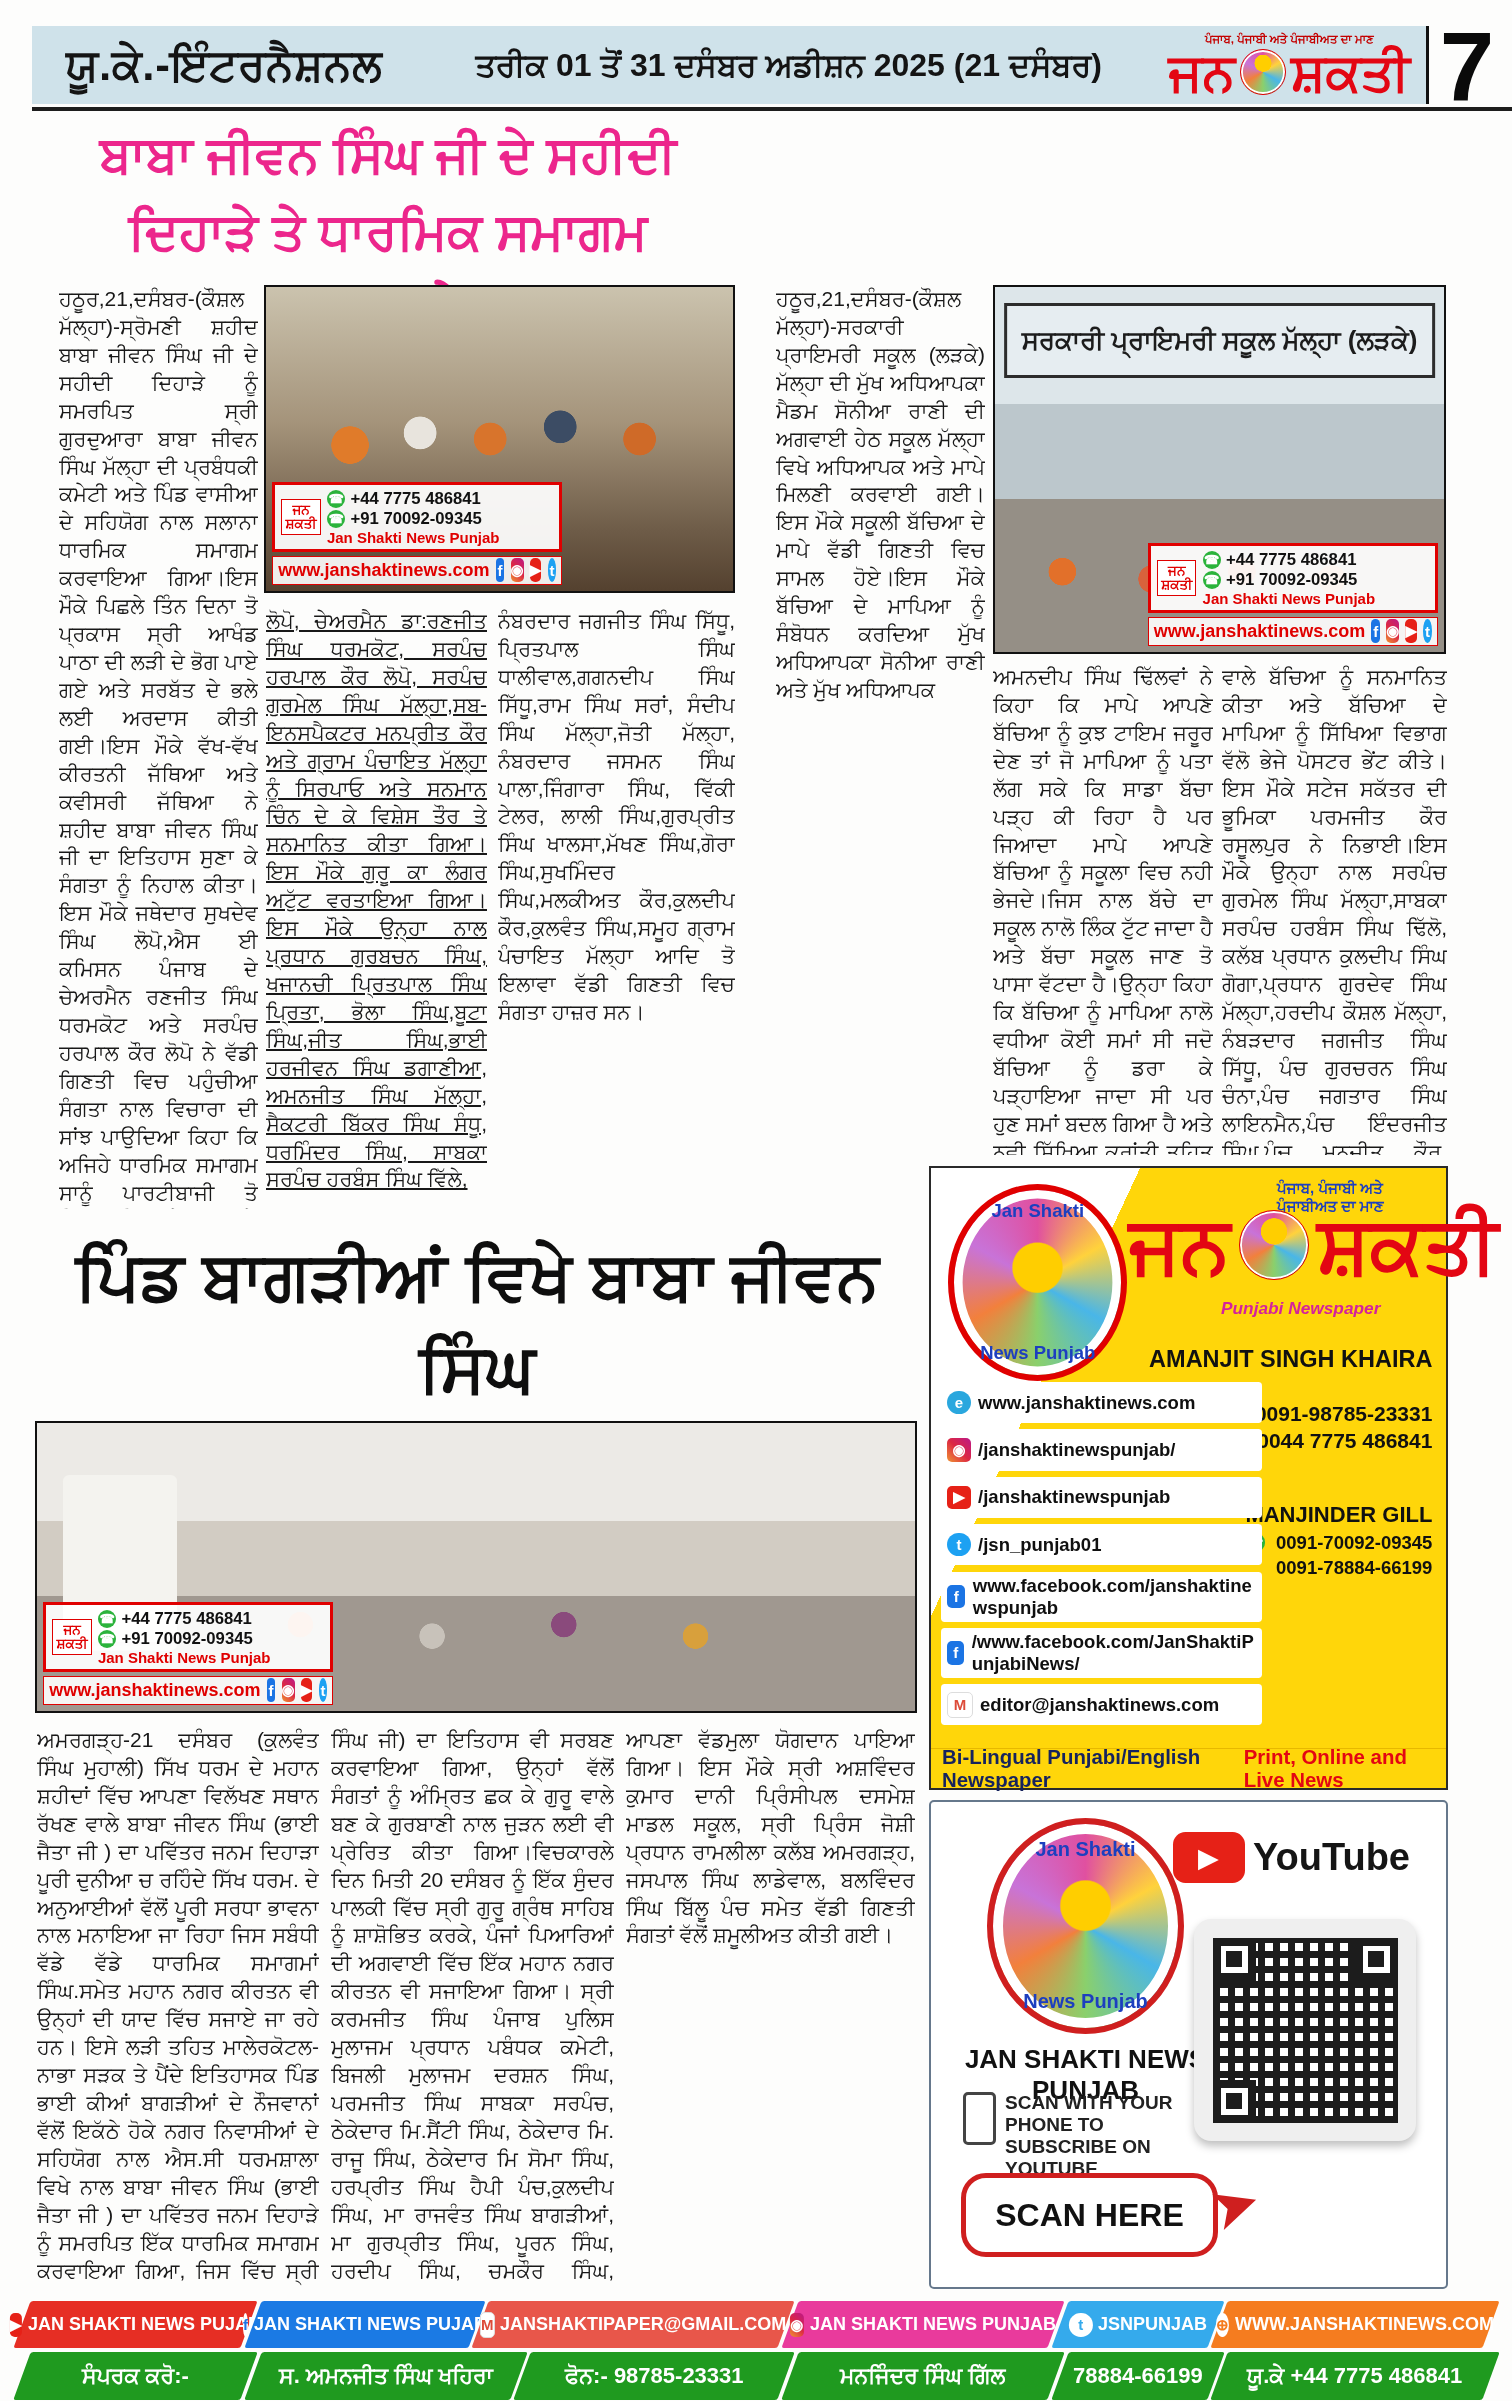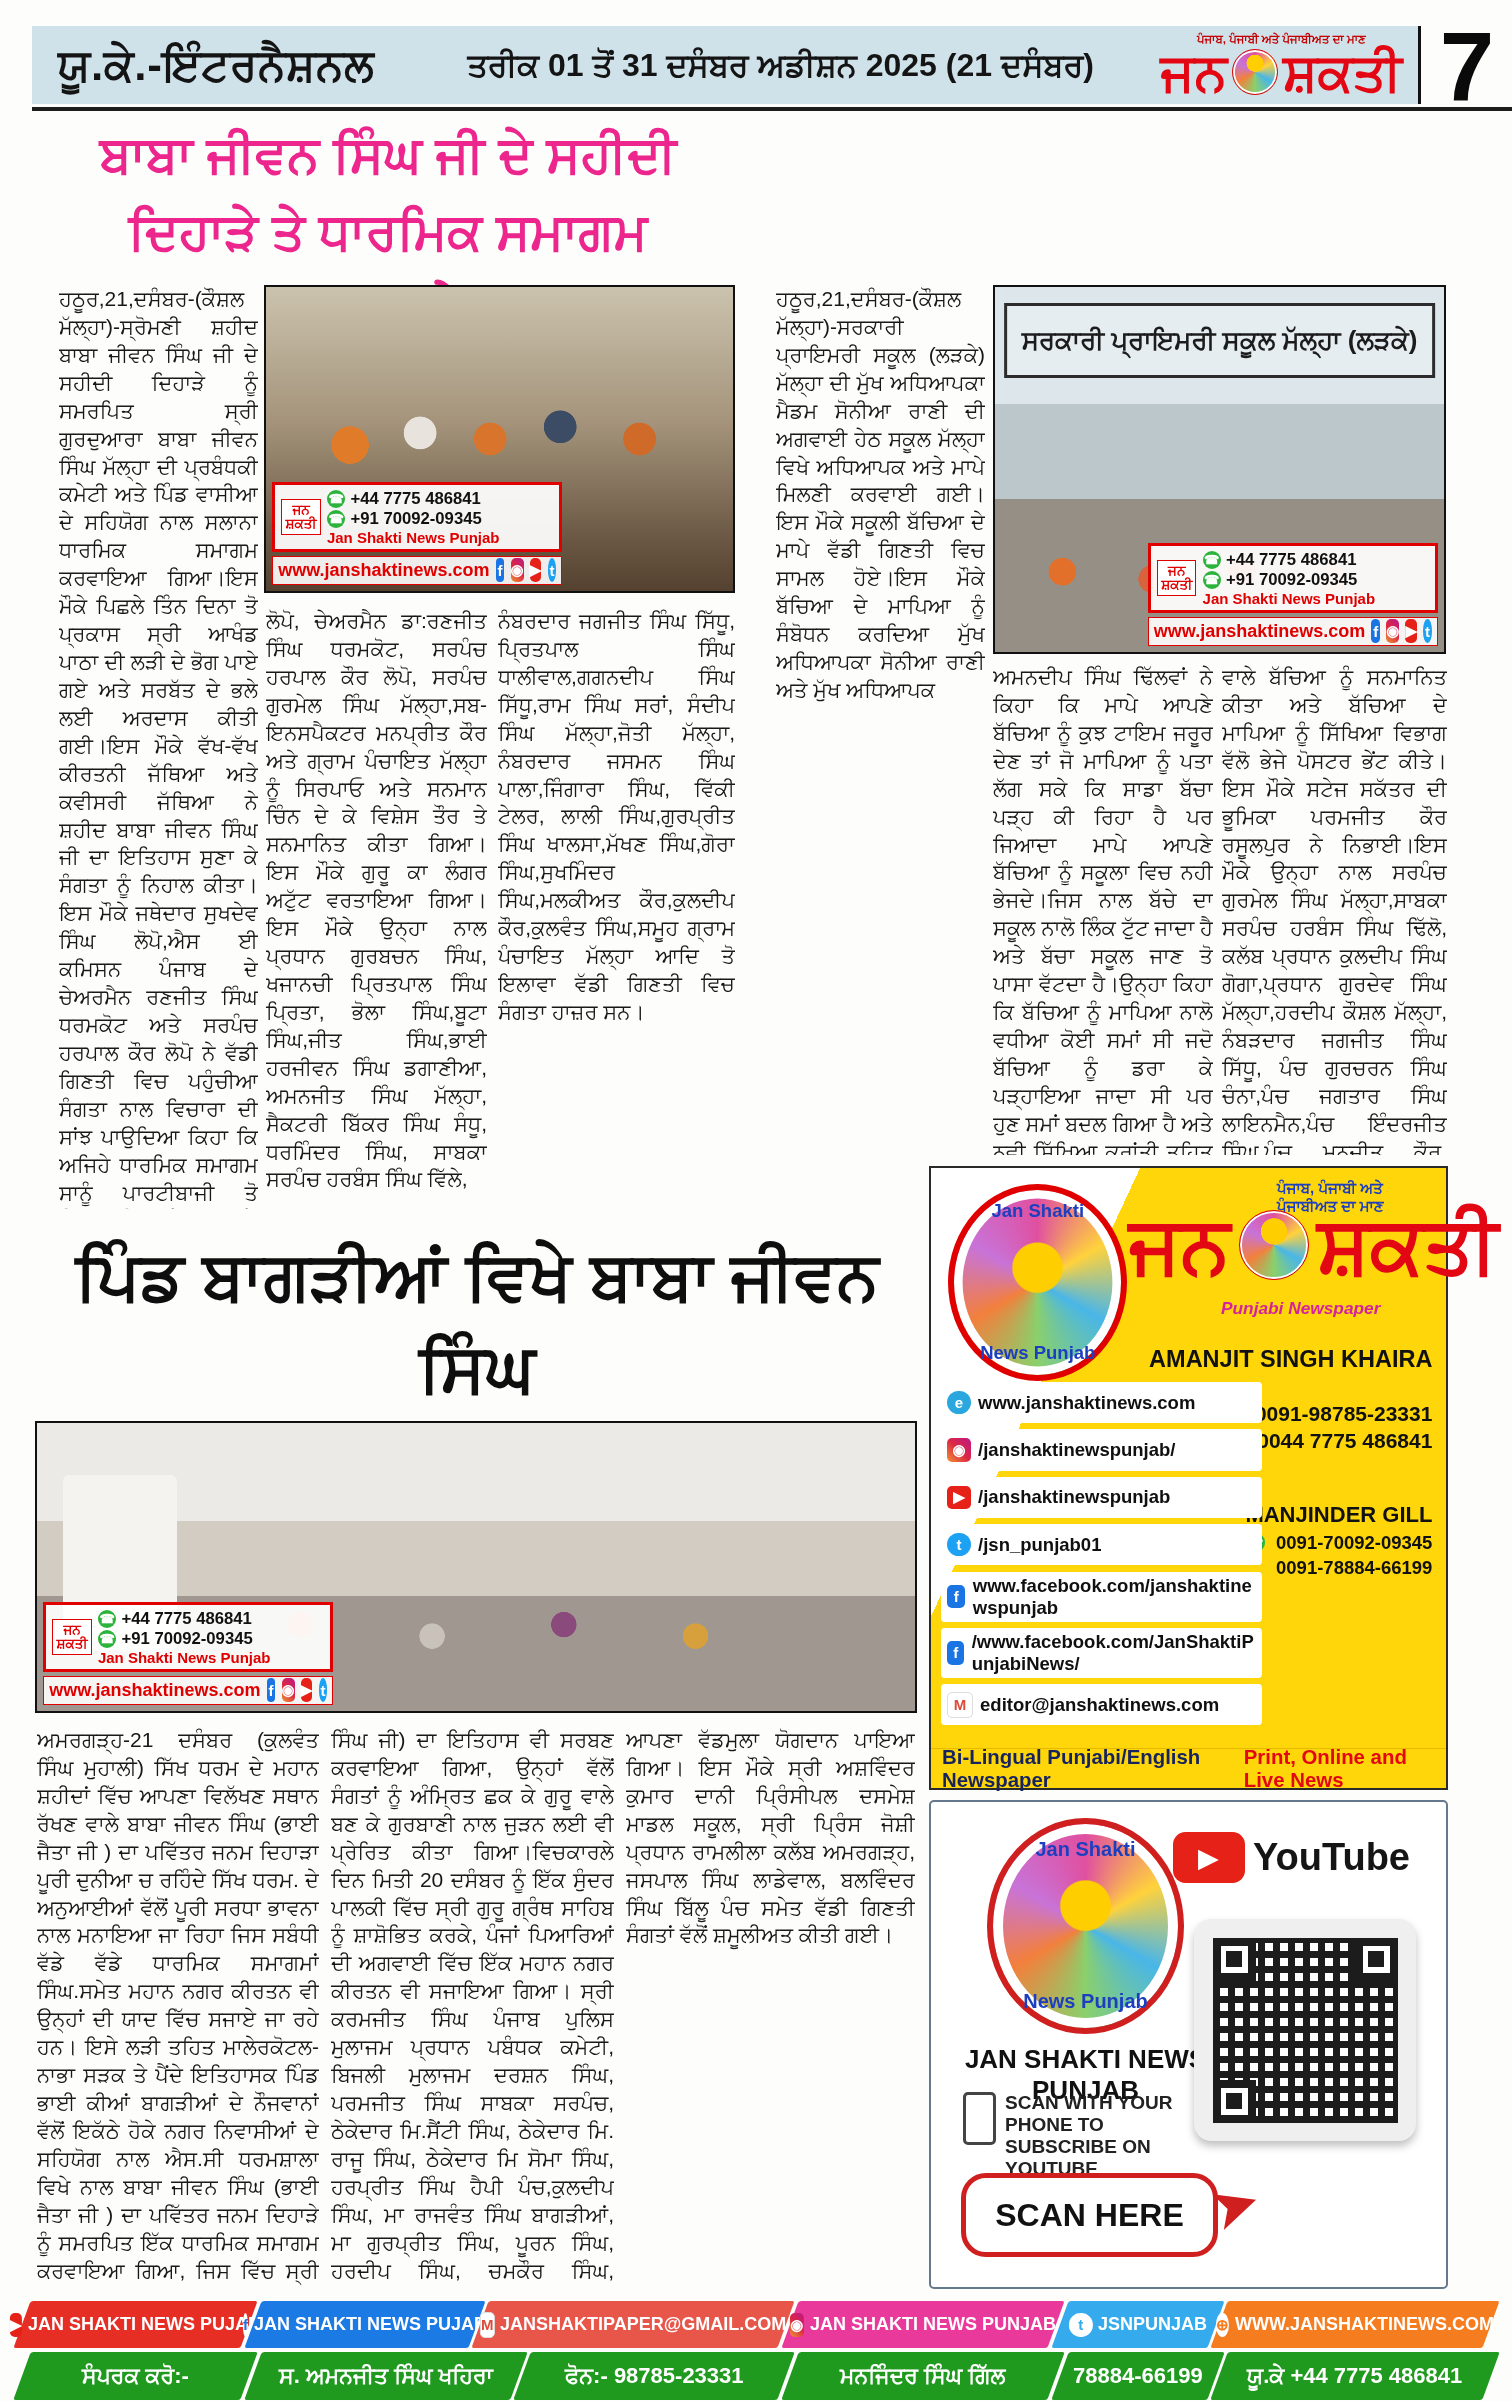--- a/index.html
+++ b/index.html
@@ -1,20 +1,20 @@
 <!DOCTYPE html>
 <html style="font-size:10px"><head>
 <meta charset="utf-8">
 <style>
   html,body{margin:0;padding:0;background:#e9e9e9;}
   .page{position:relative;width:1512px;height:2401px;background:#fdfdfc;overflow:hidden;
         font-family:"Liberation Sans",sans-serif;color:#141414;}
   
   .header-band{position:absolute;left:32px;top:26px;width:1386px;height:78px;background:#cfe2ea;
-               display:flex;align-items:center;border-right:3.7px solid #111;}
+               display:flex;align-items:center;border-right:3.7px solid #111;padding-left:8px;}
   .section-label{font-size:44px;font-weight:700;margin-left:26px;letter-spacing:0.6px;}
   .edition-line{font-size:32px;font-weight:800;margin-left:93px;white-space:nowrap;}
   .masthead{margin-left:auto;margin-right:16px;display:flex;flex-direction:column;align-items:center;}
   .masthead-tagline{font-size:11.7px;color:#c40000;font-weight:700;}
   .masthead-row{display:flex;align-items:center;gap:5px;}
   .masthead-word{font-size:52px;line-height:1;color:#e30613;font-weight:800;}
   .emblem{border-radius:50%;background:
       radial-gradient(circle at 50% 30%,#ffce00 0 22%,transparent 23%),
       conic-gradient(#e050a0,#ffd23c,#49b6e8,#8ad06c,#f2803c,#c873d8,#e050a0);
       border:1.9px solid #d00;box-shadow:inset 0 0 0 1.9px #fff;}
@@ -24,21 +24,21 @@
   .header-rule{position:absolute;left:32px;top:107px;width:1480px;height:4.3px;background:#1d1d1d;}
   
   .headline{position:absolute;text-align:center;font-weight:800;white-space:pre-line;}
   .headline-left{left:54px;top:117px;width:668px;font-size:51px;line-height:1.5;color:#ec268c;}
   .headline-right{left:775px;top:117px;width:672px;font-size:51px;line-height:1.5;color:#e31b1b;}
   .headline-mid{left:35px;top:1230px;width:884px;font-size:67px;line-height:1.38;color:#0e0e0e;}
   
   .bodytext{position:absolute;font-size:21px;line-height:1.33;text-align:justify;
             color:#181818;overflow:hidden;}
   .la-col1{left:59px;top:285px;width:199px;height:924px;}
-  .la-col2{left:266px;top:607px;width:221px;height:600px;}
+  .la-col2{left:266px;top:607px;width:221px;height:600px;text-decoration:underline;}
   .la-col3{left:498px;top:607px;width:237px;height:600px;}
   .ra-col1{left:776px;top:285px;width:209px;height:870px;}
   .ra-col2{left:993px;top:663px;width:220px;height:492px;}
   .ra-col3{left:1222px;top:663px;width:225px;height:492px;}
   .ma-col1{left:37px;top:1726px;width:282px;height:560px;}
   .ma-col2{left:331px;top:1726px;width:283px;height:560px;}
   .ma-col3{left:626px;top:1726px;width:289px;height:560px;}
   
   .photo{position:absolute;border:2.5px solid #111;box-sizing:border-box;}
   .photo-left{left:264px;top:285px;width:471px;height:308px;background:

